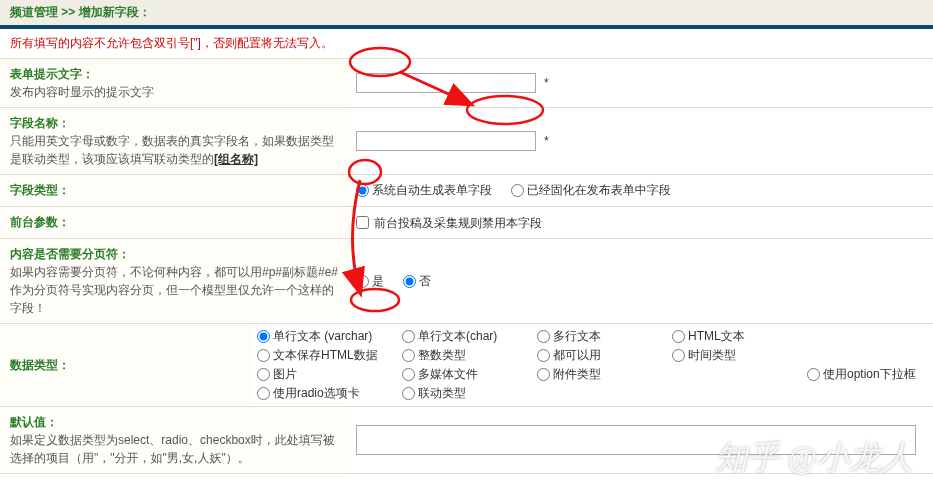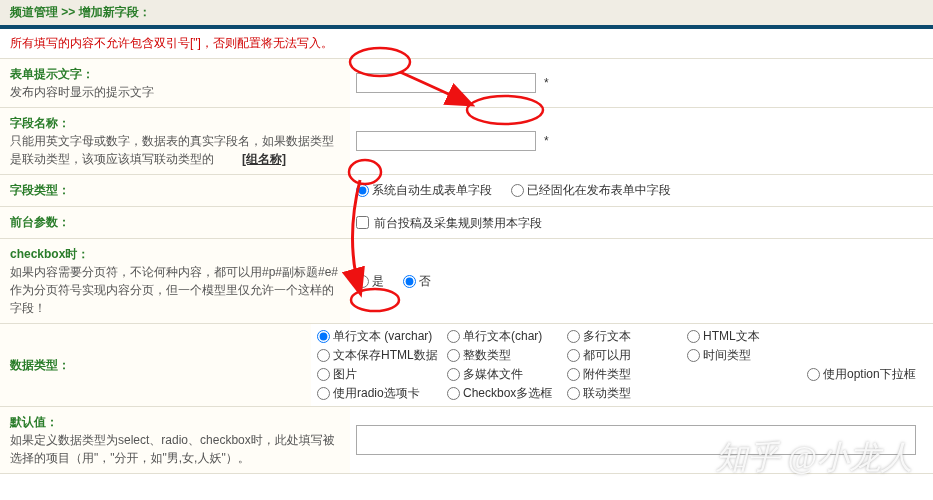--- a/index.html
+++ b/index.html
@@ -58,24 +58,24 @@
   }
   .input-col input[type=text] {
     width: 180px;
     height: 20px;
     border: 1px solid #a9a9a9;
     padding: 0 3px;
     font-size: 12px;
   }
   .inline { display: flex; align-items: center; gap: 4px; flex-wrap: wrap; }
   .radio-line { display:flex; align-items:flex-start; gap:6px; flex-wrap:wrap; padding:2px 0;}
-  .radio-grid { display:grid; grid-template-columns: 130px 120px 120px 120px 120px; gap:2px 0;}
+  .radio-grid { display:grid; grid-template-columns: 130px 120px 120px 120px 120px; gap:2px 15px;}
   .radio-grid label, .radio-line label { display:flex; align-items:center; gap:3px; white-space:nowrap;}
   .chk-line { display:flex; align-items:center; gap:5px; line-height:1.5;}
-  .underline-link { text-decoration: underline; font-weight:bold; color:#333;margin-left:28px;}
+  .underline-link { text-decoration: underline; font-weight:bold; color:#333;}
   .asterisk { margin-left:4px;}
   .textarea-wide {
     width: 560px;
     height: 30px;
     border:1px solid #a9a9a9;
     resize:none;
     font-size:12px;
     padding:2px;
   }
   .watermark {
@@ -159,21 +159,21 @@
   <div class="input-col">
     <div class="chk-line">
       <input type="checkbox" style="">
       <span>前台投稿及采集规则禁用本字段</span>
     </div>
   </div>
 </div>
 
 <div class="form-row tall">
   <div class="label-col">
-    <span class="label-title">checkbox时：</span><br>
+    <span class="label-title">内容是否需要分页符：</span><br>
     <span class="label-desc">如果内容需要分页符，不论何种内容，都可以用#p#副标题#e#作为分页符号实现内容分页，但一个模型里仅允许一个这样的字段！</span>
   </div>
   <div class="input-col">
     <div class="radio-line">
       <label>
           <input type="radio" name="pb" style="">
           <span>是</span>
         </label>
       &nbsp;&nbsp;
       <label>
@@ -237,24 +237,20 @@
           <span>附件类型</span>
         </label>
       <span></span>
       <label>
           <input type="radio" name="dt" style="">
           <span>使用option下拉框</span>
         </label>
       <label>
           <input type="radio" name="dt" style="">
           <span>使用radio选项卡</span>
-        </label>
-      <label>
-          <input type="radio" name="dt" style="">
-          <span>Checkbox多选框</span>
         </label>
       <label>
           <input type="radio" name="dt" style="">
           <span>联动类型</span>
         </label>
     </div>
   </div>
 </div>
 
 <div class="form-row tall">

